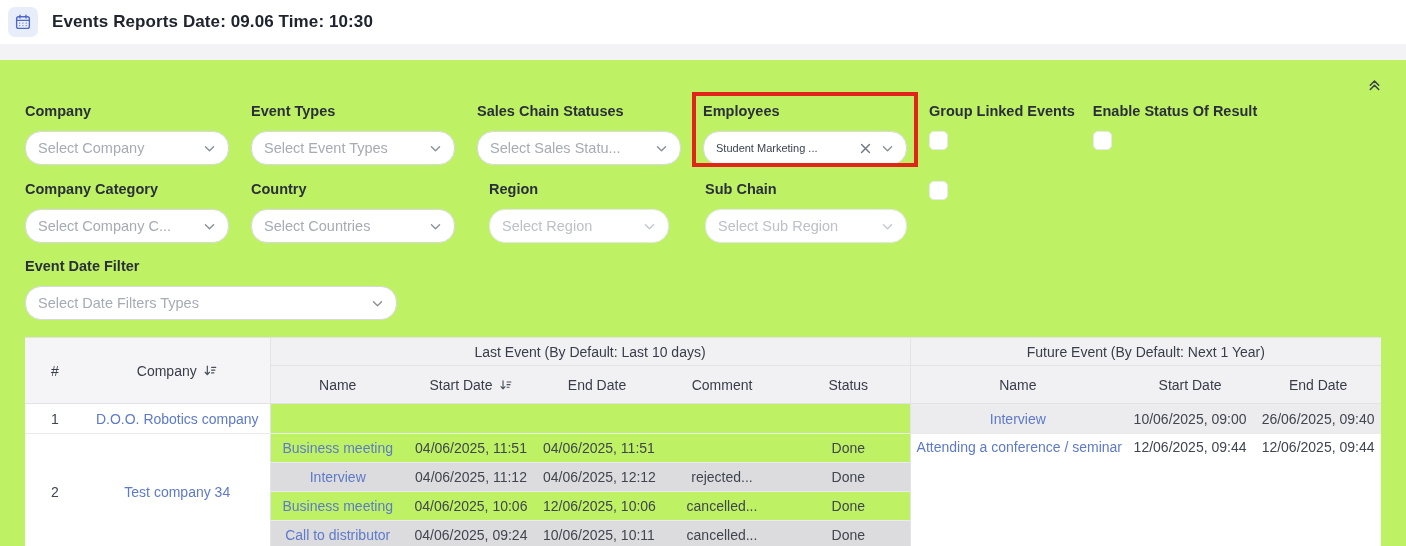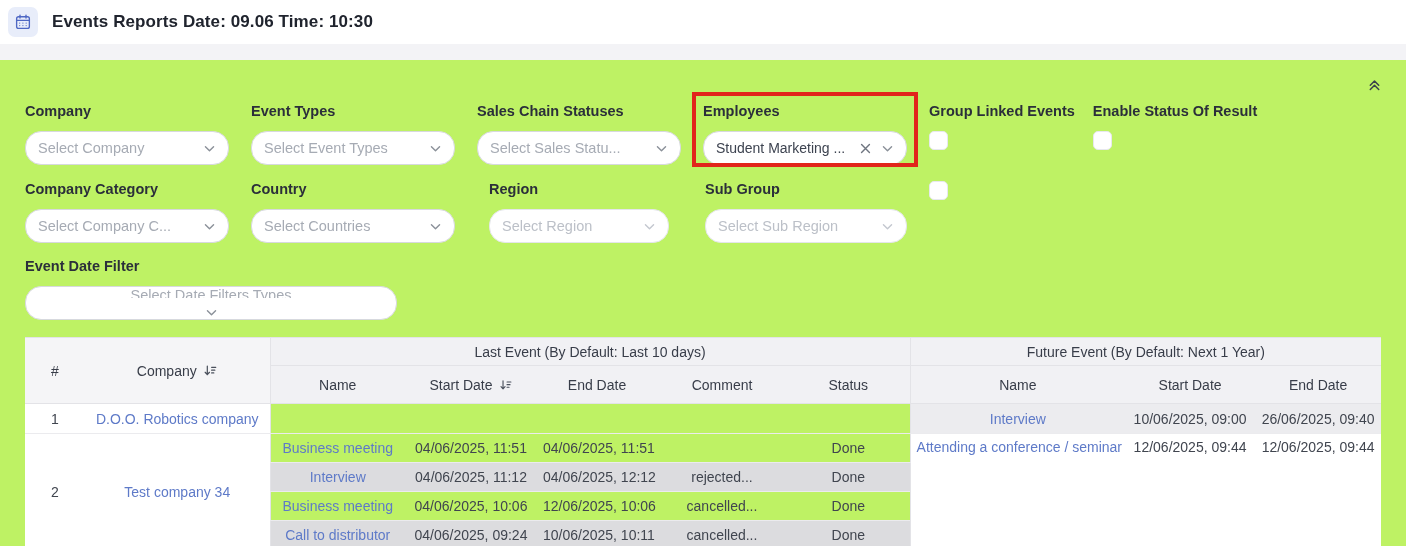--- a/index.html
+++ b/index.html
@@ -18,24 +18,24 @@
 
   .frow{position:absolute;display:flex;align-items:flex-start;gap:22px;}
   .frow1{top:43px;left:25px;}
   .frow2{top:121px;left:25px;}
   .frow3{top:198px;left:25px;}
   .filter{display:flex;flex-direction:column;}
   .filter-label{font-size:14.5px;font-weight:700;color:#2b2f3a;line-height:16px;margin-bottom:12px;white-space:nowrap;}
   .select{height:34px;box-sizing:border-box;border:1px solid #d7d9de;border-radius:16px;background:#fff;
           display:flex;align-items:center;padding:0 12px;gap:8px;cursor:pointer;}
   .select .ph{flex:1;font-size:14.5px;color:#a6abb4;white-space:nowrap;overflow:hidden;}
-  .select .val{flex:1;font-size:14px;color:#3d4350;white-space:nowrap;overflow:hidden;}
+  .select .val{flex:1;font-size:11px;color:#3d4350;white-space:nowrap;overflow:hidden;}
   .select.disabled{border-color:#e4e6ea;cursor:default;}
   .select.disabled .ph{color:#bcc0c8;}
-  .w204{width:204px;} .w180{width:180px;} .w202{width:202px;} .w318{width:372px;flex-direction:column;}
+  .w204{width:204px;} .w180{width:180px;} .w202{width:202px;} .w318{width:372px;}
   .ml12{margin-left:12px;} .ml14{margin-left:14px;}
 
   .employees-filter{position:relative;}
   .red-annotation{position:absolute;top:-11px;left:-11px;right:-11px;bottom:-2px;border:4px solid #e1251b;pointer-events:none;z-index:3;}
 
   .cbx-group{display:flex;flex-direction:column;}
   .cbx-row{display:flex;align-items:flex-start;gap:18px;}
   .checkbox{width:19px;height:19px;box-sizing:border-box;border-radius:5px;border:1px solid #e7e8ee;background:#fff;cursor:pointer;display:flex;align-items:center;justify-content:center;}
   .checkbox.checked{background:#4a6cb5;border-color:#4a6cb5;}
 
@@ -159,21 +159,21 @@
       <div class="filter ml12">
         <div class="filter-label">Region</div>
         <div class="select disabled w180">
           <span class="ph">Select Region</span>
           <svg width="13" height="13" viewBox="0 0 16 16">
               <path d="M3 5.8l5 5 5-5" fill="none" stroke="#c3c7cf" stroke-width="1.7" stroke-linecap="round" stroke-linejoin="round"></path>
             </svg>
         </div>
       </div>
       <div class="filter ml14">
-        <div class="filter-label">Sub Group</div>
+        <div class="filter-label">Sub Chain</div>
         <div class="select disabled w202">
           <span class="ph">Select Sub Region</span>
           <svg width="13" height="13" viewBox="0 0 16 16">
               <path d="M3 5.8l5 5 5-5" fill="none" stroke="#c3c7cf" stroke-width="1.7" stroke-linecap="round" stroke-linejoin="round"></path>
             </svg>
         </div>
       </div>
       <div class="cbx-group">
         <span class="checkbox"></span>
       </div>

